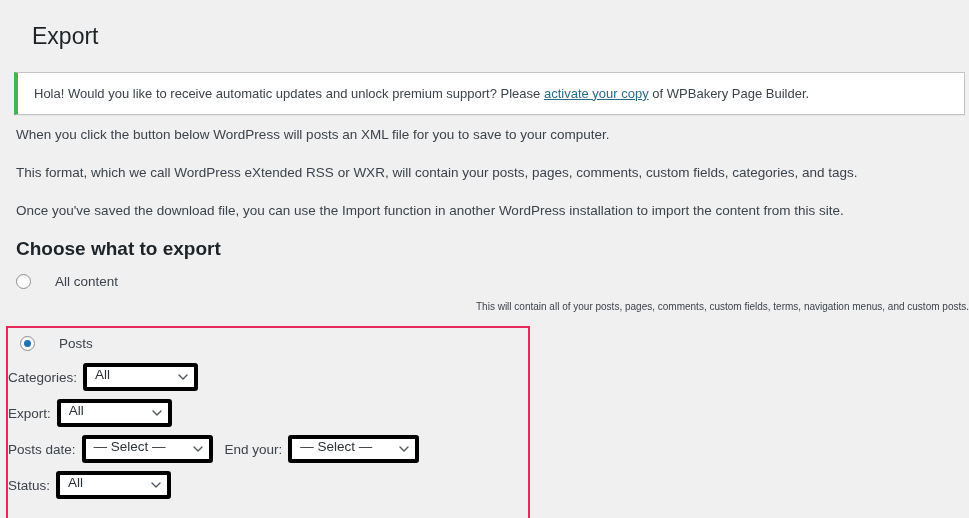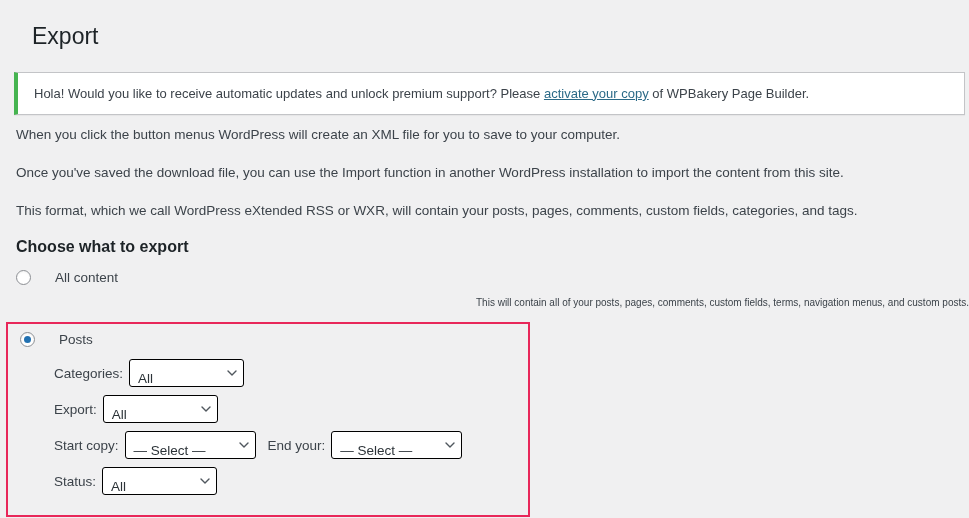--- a/index.html
+++ b/index.html
@@ -63,21 +63,21 @@
   .body-copy p {
     margin: 0 0 18px 0;
     font-size: 13.5px;
     line-height: 1.45;
     color: #3c434a;
   }
 
   
   .section-heading {
     margin: 0 0 14px 16px;
-    font-size: 16px;
+    font-size: 19px;
     font-weight: 700;
     color: #1d2327;
   }
 
   
   .radio-row {
     display: flex;
     align-items: center;
     gap: 24px;
     margin-left: 16px;
@@ -125,45 +125,44 @@
     box-sizing: border-box;
     border: 2px solid #e8275a;
     padding: 8px 0 12px 0;
   }
   .posts-block .radio-row {
     margin-left: 12px;
   }
 
   .field-rows {
     margin-top: 12px;
-    margin-left: 46px;
   }
   .field-line {
     display: flex;
     align-items: center;
     margin-bottom: 8px;
   }
   .field-label {
     font-size: 13.5px;
     color: #3c434a;
     margin-right: 6px;
     white-space: nowrap;
   }
   .field-label.second {
     margin-left: 12px;
   }
 
   
   .select {
     position: relative;
     display: inline-flex;
-    align-items: flex-end;
+    align-items: flex-start;
     height: 28px;
     background: #ffffff;
-    border: 1px solid #000000;
+    border: 4px solid #000000;
     border-radius: 3px;
     box-sizing: border-box;
     padding: 0 26px 0 8px;
     font-size: 13.5px;
     color: #2c3338;
     box-shadow: 0 0 0 transparent;
     cursor: pointer;
     user-select: none;
   }
   .select .caret {
@@ -192,23 +191,23 @@
 
 <div class="wrap">
 
   <h1 class="page-title">Export</h1>
 
   <div class="notice">
     <p><span>Hola! Would you like to receive automatic updates and unlock premium support? Please </span><a href="#">activate your copy</a><span> of WPBakery Page Builder.</span></p>
   </div>
 
   <div class="body-copy">
-    <p>When you click the button menus WordPress will create an XML file for you to save to your computer.</p>
+    <p>When you click the button below WordPress will posts an XML file for you to save to your computer.</p>
+    <p>This format, which we call WordPress eXtended RSS or WXR, will contain your posts, pages, comments, custom fields, categories, and tags.</p>
     <p>Once you've saved the download file, you can use the Import function in another WordPress installation to import the content from this site.</p>
-    <p>This format, which we call WordPress eXtended RSS or WXR, will contain your posts, pages, comments, custom fields, categories, and tags.</p>
   </div>
 
   <h2 class="section-heading">Choose what to export</h2>
 
   <div class="radio-row">
     <span class="radio"></span>
     <span class="radio-label">All content</span>
   </div>
 
   <p class="helper-text">This will contain all of your posts, pages, comments, custom fields, terms, navigation menus, and custom posts.</p>
@@ -240,21 +239,21 @@
           <span>All</span>
           <span class="caret">
             <svg viewBox="0 0 10 6" width="10" height="6">
                 <path d="M1 1 L5 5 L9 1" fill="none" stroke="#50575e" stroke-width="1.4" stroke-linecap="round" stroke-linejoin="round"></path>
               </svg>
           </span>
         </span>
       </div>
 
       <div class="field-line">
-        <span class="field-label">Start copy:</span>
+        <span class="field-label">Posts date:</span>
         <span class="select sel-start">
           <span>— Select —</span>
           <span class="caret">
             <svg viewBox="0 0 10 6" width="10" height="6">
                 <path d="M1 1 L5 5 L9 1" fill="none" stroke="#50575e" stroke-width="1.4" stroke-linecap="round" stroke-linejoin="round"></path>
               </svg>
           </span>
         </span>
         <span class="field-label second">End your:</span>
         <span class="select sel-end">

